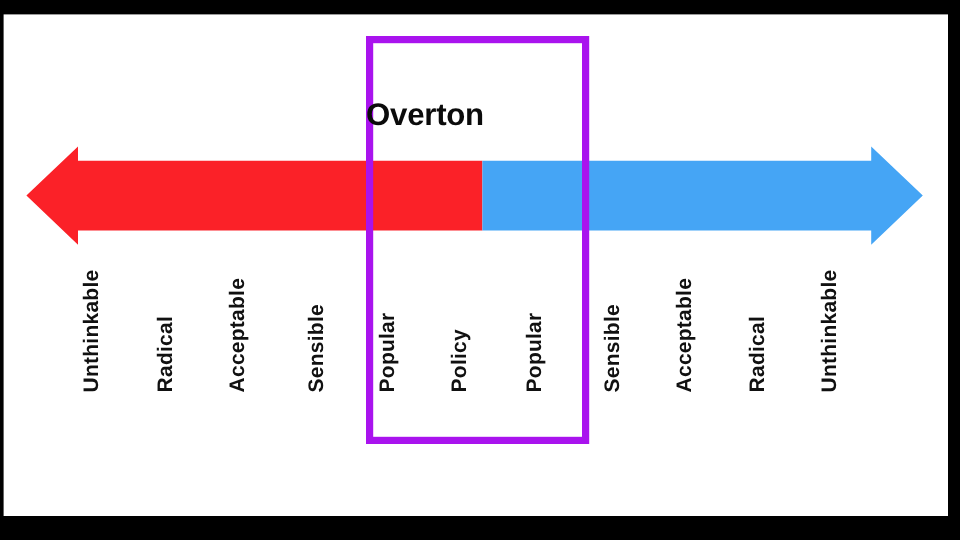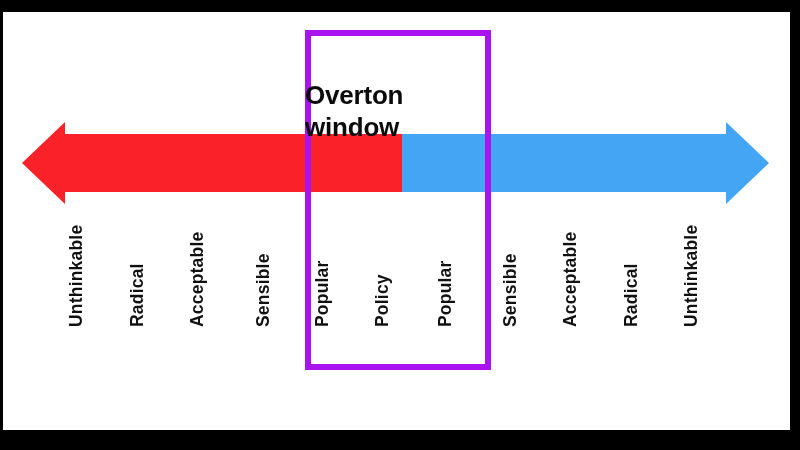--- a/index.html
+++ b/index.html
@@ -99,21 +99,20 @@
 
       <polygon fill="#fb2128" points="19,151 62,110 62,122 399,122 399,180 62,180 62,192"></polygon>
 
       <polygon fill="#45a5f5" points="399,122 723,122 723,110 766,151 723,192 723,180 399,180"></polygon>
     </svg>
 
     <div id="overton-box"></div>
 
     <div id="overton-title">
       <div>Overton</div>
-      <div>window</div>
     </div>
 
     <div class="label-slot" style="left:84px;">
       <span class="cat-label">Unthinkable</span>
     </div>
     <div class="label-slot" style="left:145px;">
       <span class="cat-label">Radical</span>
     </div>
     <div class="label-slot" style="left:205px;">
       <span class="cat-label">Acceptable</span>

